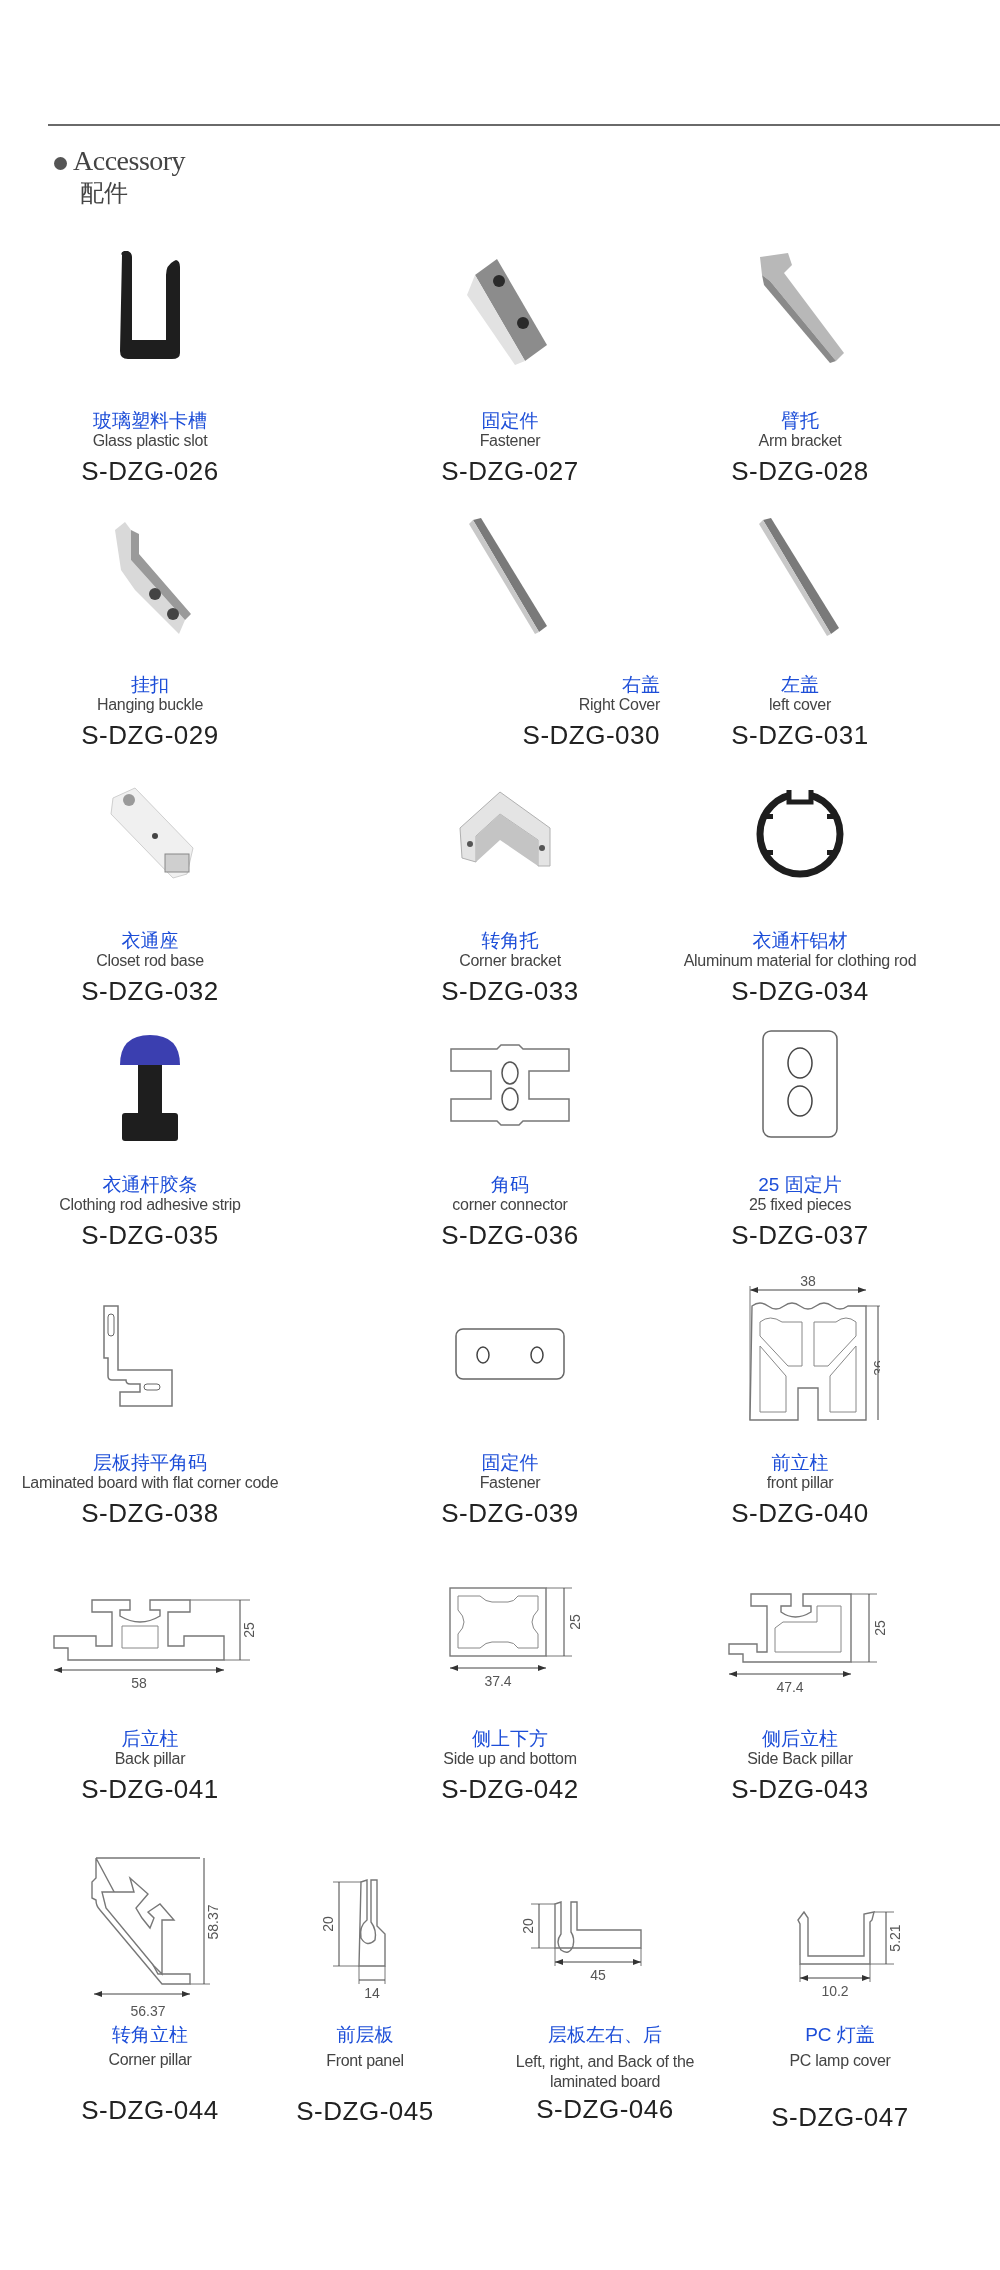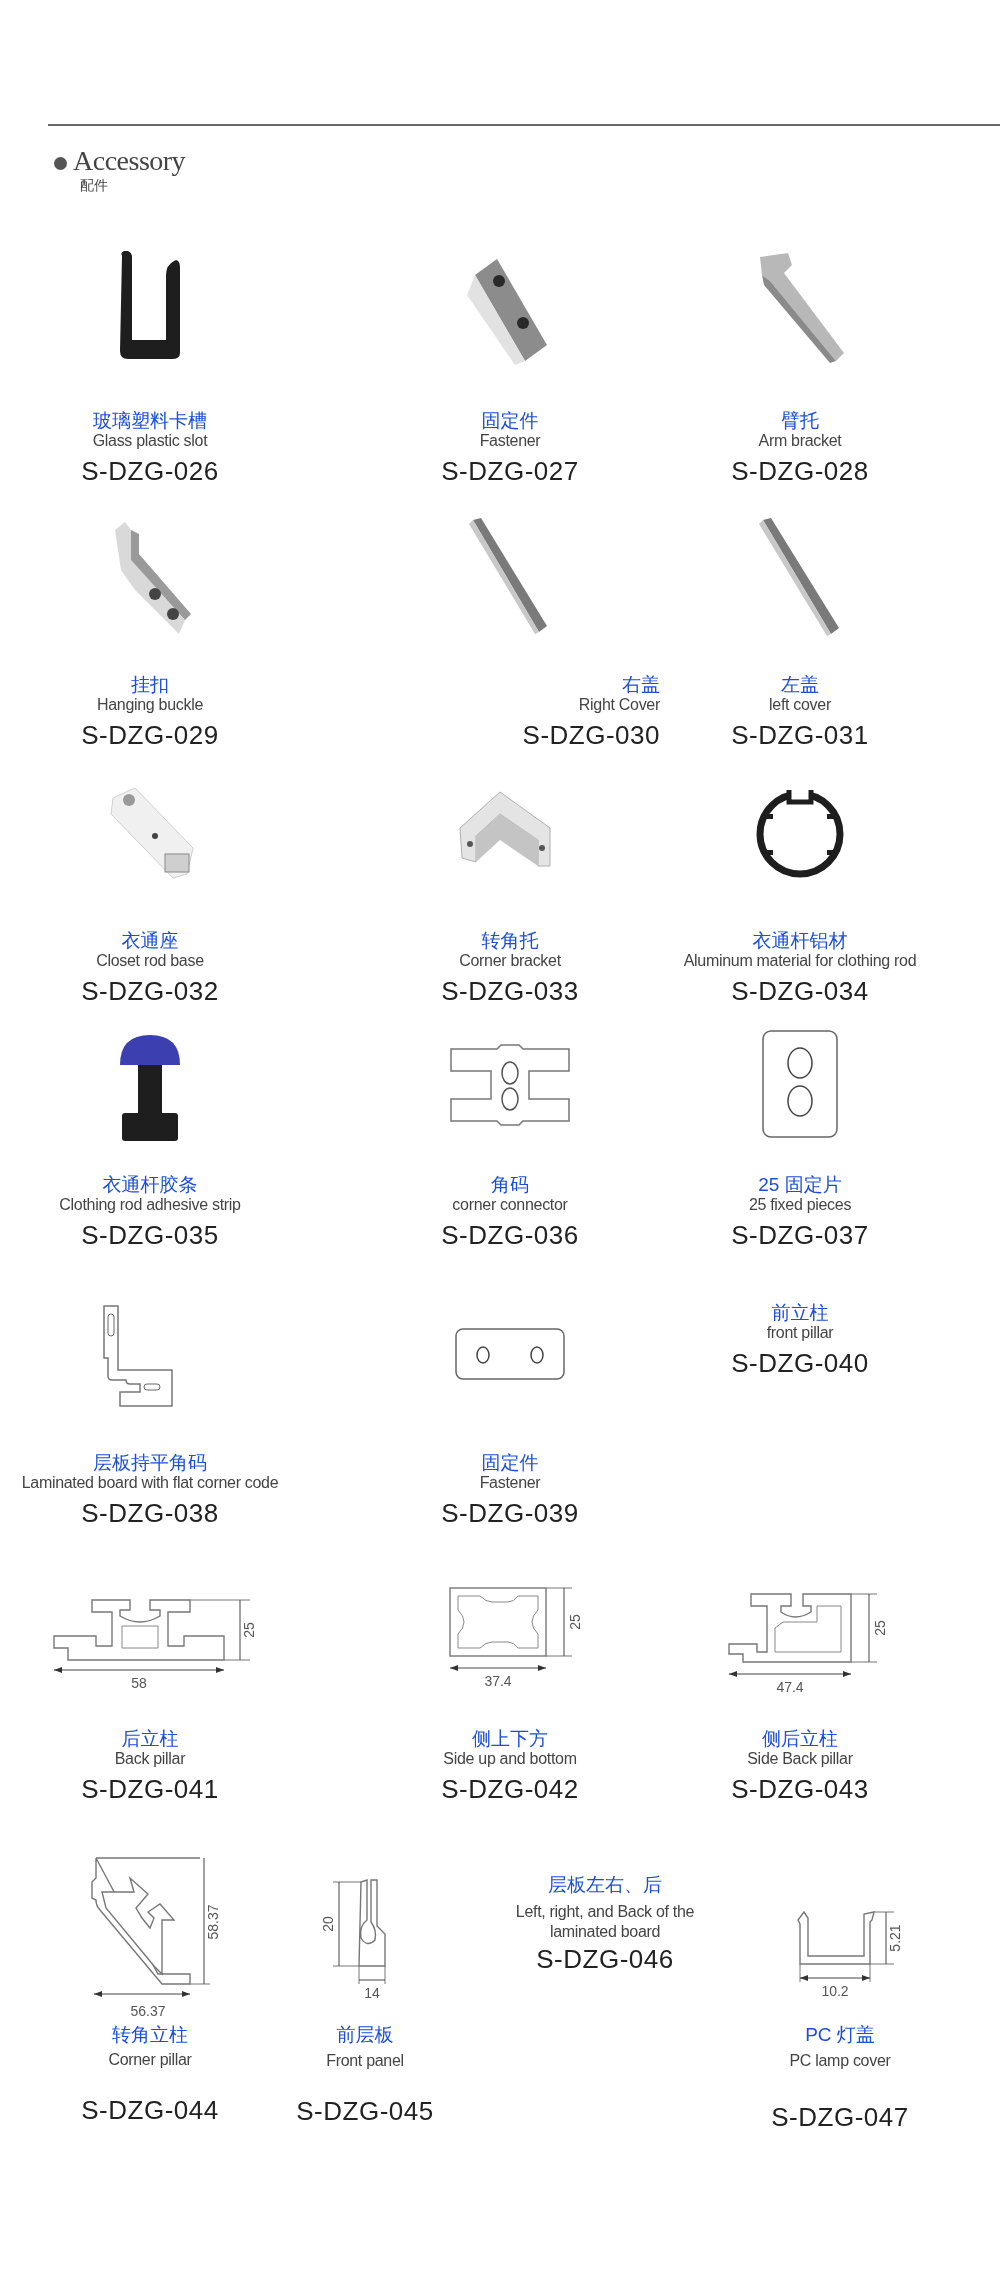--- a/index.html
+++ b/index.html
@@ -3,21 +3,21 @@
 <meta charset="utf-8">
 <style>
   html, body { margin: 0; padding: 0; background: #ffffff; }
   body { width: 1000px; height: 2270px; position: relative; overflow: hidden;
          font-family: "Liberation Sans", "DejaVu Sans", sans-serif; color: #333; }
   .rule { position: absolute; left: 48px; top: 124px; width: 952px; height: 2px; background: #6a6a6a; }
   .heading { position: absolute; left: 54px; top: 145px; }
   .heading .dot { display: inline-block; width: 13px; height: 13px; border-radius: 50%; background: #555;
                   vertical-align: middle; margin-right: 6px; position: relative; top: -2px; }
   .heading .en { font-family: "Liberation Serif", "DejaVu Serif", serif; font-size: 28px; color: #444; letter-spacing: -0.5px; }
-  .heading .cn { display: block; margin-left: 26px; margin-top: 0px; font-size: 14px; color: #444; }
+  .heading .cn { display: block; margin-left: 26px; margin-top: 0px; font-size: 24px; color: #444; }
 
   .item { position: absolute; width: 300px; text-align: center; }
   .item .pic { height: 150px; position: relative; display: flex; align-items: center; justify-content: center; }
   .item .cn { font-size: 19px; color: #1d4ed8; line-height: 22px; }
   .item .en { font-size: 16px; color: #444; line-height: 18px; letter-spacing: -0.3px; }
   .item .code { font-size: 26px; color: #222; line-height: 30px; margin-top: 6px; letter-spacing: 0.5px; }
   .item .en.two { max-width: 230px; margin: 0 auto; line-height: 20px; }
   svg text { font-family: "Liberation Sans", sans-serif; fill: #555; }
 </style>
 </head>
@@ -223,20 +223,36 @@
       <ellipse cx="87" cy="40" rx="6" ry="8" fill="none" stroke="#444" stroke-width="1.5"></ellipse>
     </svg>
   </div>
   <div style="height:22px"></div>
   <div class="cn">固定件</div>
   <div class="en">Fastener</div>
   <div class="code">S-DZG-039</div>
 </div>
 
 <div class="item" style="left:650px; top:1276px;">
+  <div class="pic">
+    <svg width="160" height="150" viewBox="0 0 160 150">
+      <line x1="30" y1="14" x2="146" y2="14" stroke="#444" stroke-width="1"></line>
+      <path d="M30 14 l8 -3 l0 6 z M146 14 l-8 -3 l0 6 z" fill="#333"></path>
+      <text x="88" y="10" font-size="14" text-anchor="middle">38</text>
+      <line x1="30" y1="10" x2="30" y2="144" stroke="#777"></line>
+      <line x1="146" y1="30" x2="172" y2="30" stroke="#777"></line>
+      <path d="M32 30 q8 -6 16 0 q8 6 16 0 q8 -6 16 0 q8 6 16 0 q8 -6 16 0 q8 6 16 0 L146 30 L146 144 L98 144 L98 112 L78 112 L78 144 L30 144 Z" fill="#fff" stroke="#777" stroke-width="1.4"></path>
+      <path d="M40 46 q10 -8 22 0 l20 0 L82 90 L68 90 L40 60 Z" fill="none" stroke="#888"></path>
+      <path d="M94 46 l22 0 q10 -8 20 0 L136 60 L108 90 L94 90 Z" fill="none" stroke="#888"></path>
+      <path d="M40 70 L66 100 L66 136 L40 136 Z" fill="none" stroke="#888"></path>
+      <path d="M136 70 L110 100 L110 136 L136 136 Z" fill="none" stroke="#888"></path>
+      <line x1="158" y1="30" x2="158" y2="144" stroke="#444"></line>
+      <text x="0" y="0" font-size="14" transform="translate(164 92) rotate(-90)" text-anchor="middle">36</text>
+    </svg>
+  </div>
   <div style="height:26px"></div>
   <div class="cn">前立柱</div>
   <div class="en">front pillar</div>
   <div class="code">S-DZG-040</div>
 </div>
 
 <div class="item" style="left:0px; top:1556px;">
   <div class="pic">
     <svg width="220" height="130" viewBox="0 0 220 130">
       <path d="M14 70 L56 70 L56 80 L72 80 L72 46 L52 46 L52 34 L90 34 L90 44 L80 44 L80 50 Q100 62 120 50 L120 44 L110 44 L110 34 L150 34 L150 46 L128 46 L128 80 L144 80 L144 70 L184 70 L184 94 L28 94 L28 82 L14 82 Z" fill="#fff" stroke="#777" stroke-width="1.4"></path>
@@ -328,20 +344,34 @@
       <text x="67" y="150" font-size="14" text-anchor="middle">14</text>
     </svg>
   </div>
   <div style="height:26px"></div>
   <div class="cn">前层板</div>
   <div class="en" style="margin-top:6px">Front panel</div>
   <div class="code" style="margin-top:26px">S-DZG-045</div>
 </div>
 
 <div class="item" style="left:455px; top:1848px;">
+  <div class="pic">
+    <svg width="180" height="150" viewBox="0 0 180 150">
+      <path d="M40 56 L46 54 L46 86 Q40 94 46 102 Q54 108 58 98 Q60 90 56 84 L56 54 L62 54 L62 82 L126 82 L126 100 L40 100 Z" fill="#fff" stroke="#777" stroke-width="1.4"></path>
+      <line x1="16" y1="56" x2="40" y2="56" stroke="#777"></line>
+      <line x1="16" y1="100" x2="40" y2="100" stroke="#777"></line>
+      <line x1="24" y1="56" x2="24" y2="100" stroke="#444"></line>
+      <text font-size="14" transform="translate(18 78) rotate(-90)" text-anchor="middle">20</text>
+      <line x1="40" y1="100" x2="40" y2="118" stroke="#777"></line>
+      <line x1="126" y1="100" x2="126" y2="118" stroke="#777"></line>
+      <line x1="40" y1="114" x2="126" y2="114" stroke="#444"></line>
+      <path d="M40 114 l8 -3 l0 6 z M126 114 l-8 -3 l0 6 z" fill="#333"></path>
+      <text x="83" y="132" font-size="14" text-anchor="middle">45</text>
+    </svg>
+  </div>
   <div style="height:26px"></div>
   <div class="cn">层板左右、后</div>
   <div class="en two" style="margin-top:6px">Left, right, and Back of the laminated board</div>
   <div class="code" style="margin-top:2px">S-DZG-046</div>
 </div>
 
 <div class="item" style="left:690px; top:1848px;">
   <div class="pic">
     <svg width="160" height="150" viewBox="0 0 160 150">
       <path d="M38 72 L44 64 L48 70 L48 108 L104 108 L104 66 L114 64 L112 72 L110 74 L110 116 L40 116 L40 76 Z" fill="#fff" stroke="#777" stroke-width="1.4"></path>

